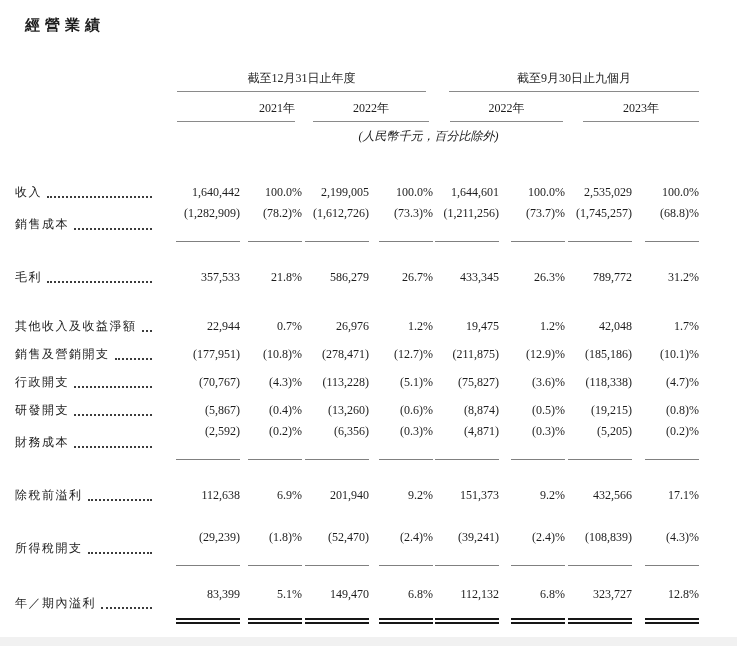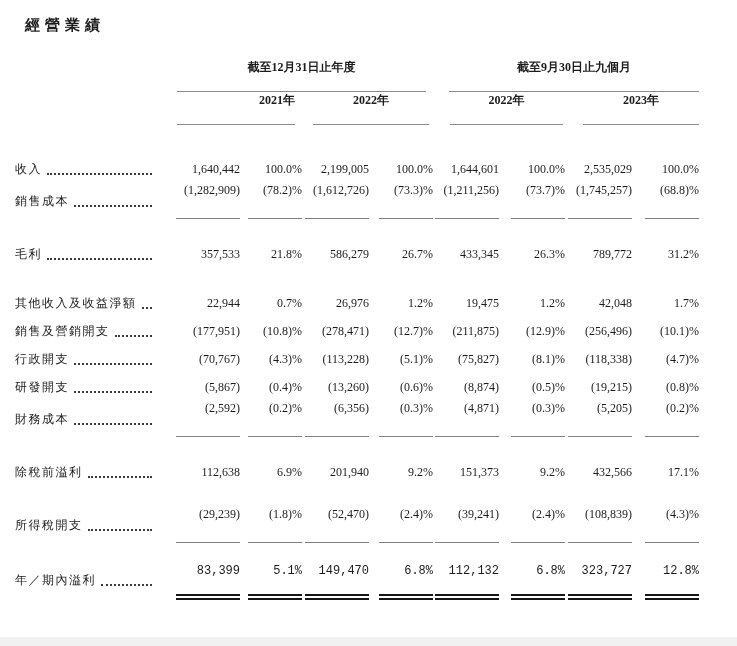--- a/index.html
+++ b/index.html
@@ -18,21 +18,21 @@
   th, td { padding:0; font-size:12px; font-weight:normal; vertical-align:bottom; }
 
   
   tr.r-group { height:34px; }
   tr.r-years { height:30px; }
   tr.r-note  { height:26px; }
   tr.r-unaud { height:24px; }
   tr.sp0     { height:30px; }
   .grp div, .yr div {
     border-bottom:1.5px solid #8a8a8a; text-align:center;
-    font-weight:bold; padding-bottom:15px; white-space:nowrap;
+    font-weight:normal; padding-bottom:4px; white-space:nowrap;
   }
   .g1 div { margin:0 7px 0 19px; }
   .g2 div { margin:0 0 0 16px; }
   .y1 div { margin:0 7px 0 19px;text-align:right; }
   .y2 div { margin:0 4px 0 11px; }
   .y3 div { margin:0 2px 0 17px; }
   .y4 div { margin:0 0 0 18px; }
   .note-cell  { text-align:center; font-style:italic; padding-bottom:3px; }
   .unaud-cell { text-align:center; padding-bottom:2px; }
 
@@ -42,21 +42,21 @@
   tr.sp td { height:21px; }
   .lblw { display:flex; align-items:flex-end; }
   .t { white-space:nowrap; letter-spacing:1.5px; }
   .leader { flex:1 1 auto; min-width:8px; border-bottom:2px dotted #3c3c3c; margin:0 6px 3px 5px; }
   .c { text-align:right; }
   .num { display:inline-block; }
   .c-v .num { min-width:64px; }
   .c-p .num { min-width:54px; }
   tr.bold { font-weight:bold; }
   tr.rule .num { border-bottom:1.5px solid #808080; padding-bottom:20px; }
-  tr.dd { height:30px;font-family:Liberation Mono, monospace; }
+  tr.dd { height:30px; }
   tr.dd .num { border-bottom:2.5px solid #161616; padding-bottom:16px; position:relative; }
   tr.dd .num::after {
     content:""; position:absolute; left:0; right:0; bottom:-6px; height:2.5px; background:#161616;
   }
   .bottom-band { position:absolute; left:0; bottom:0; width:100%; height:9px; background:#f1f1f1; }
 </style>
 </head>
 <body>
 
 <div class="page">
@@ -92,20 +92,24 @@
         <th class="yr y2" colspan="2">
           <div>2022年</div>
         </th>
         <th class="yr y3" colspan="2">
           <div>2022年</div>
         </th>
         <th class="yr y4" colspan="2">
           <div>2023年</div>
         </th>
       </tr>
+      <tr class="r-note">
+        <td></td>
+        <td class="note-cell" colspan="8">(人民幣千元，百分比除外)</td>
+      </tr>
       <tr class="sp0">
           <td colspan="9"></td>
         </tr>
     </thead>
     <tbody>
         <tr class="r bold">
       <td class="lbl">
         <div class="lblw">
           <span class="t">收入</span>
           <span class="leader"></span>
@@ -180,36 +184,36 @@
           <span class="t">銷售及營銷開支</span>
           <span class="leader"></span>
         </div>
       </td>
       <td class="c c-v"><span class="num">(177,951)</span></td>
       <td class="c c-p"><span class="num">(10.8)%</span></td>
       <td class="c c-v"><span class="num">(278,471)</span></td>
       <td class="c c-p"><span class="num">(12.7)%</span></td>
       <td class="c c-v"><span class="num">(211,875)</span></td>
       <td class="c c-p"><span class="num">(12.9)%</span></td>
-      <td class="c c-v"><span class="num">(256,496)</span></td>
+      <td class="c c-v"><span class="num">(185,186)</span></td>
       <td class="c c-p"><span class="num">(10.1)%</span></td>
     </tr>
         <tr class="r">
       <td class="lbl">
         <div class="lblw">
           <span class="t">行政開支</span>
           <span class="leader"></span>
         </div>
       </td>
       <td class="c c-v"><span class="num">(70,767)</span></td>
       <td class="c c-p"><span class="num">(4.3)%</span></td>
       <td class="c c-v"><span class="num">(113,228)</span></td>
       <td class="c c-p"><span class="num">(5.1)%</span></td>
       <td class="c c-v"><span class="num">(75,827)</span></td>
-      <td class="c c-p"><span class="num">(8.1)%</span></td>
+      <td class="c c-p"><span class="num">(3.6)%</span></td>
       <td class="c c-v"><span class="num">(118,338)</span></td>
       <td class="c c-p"><span class="num">(4.7)%</span></td>
     </tr>
         <tr class="r">
       <td class="lbl">
         <div class="lblw">
           <span class="t">研發開支</span>
           <span class="leader"></span>
         </div>
       </td>

